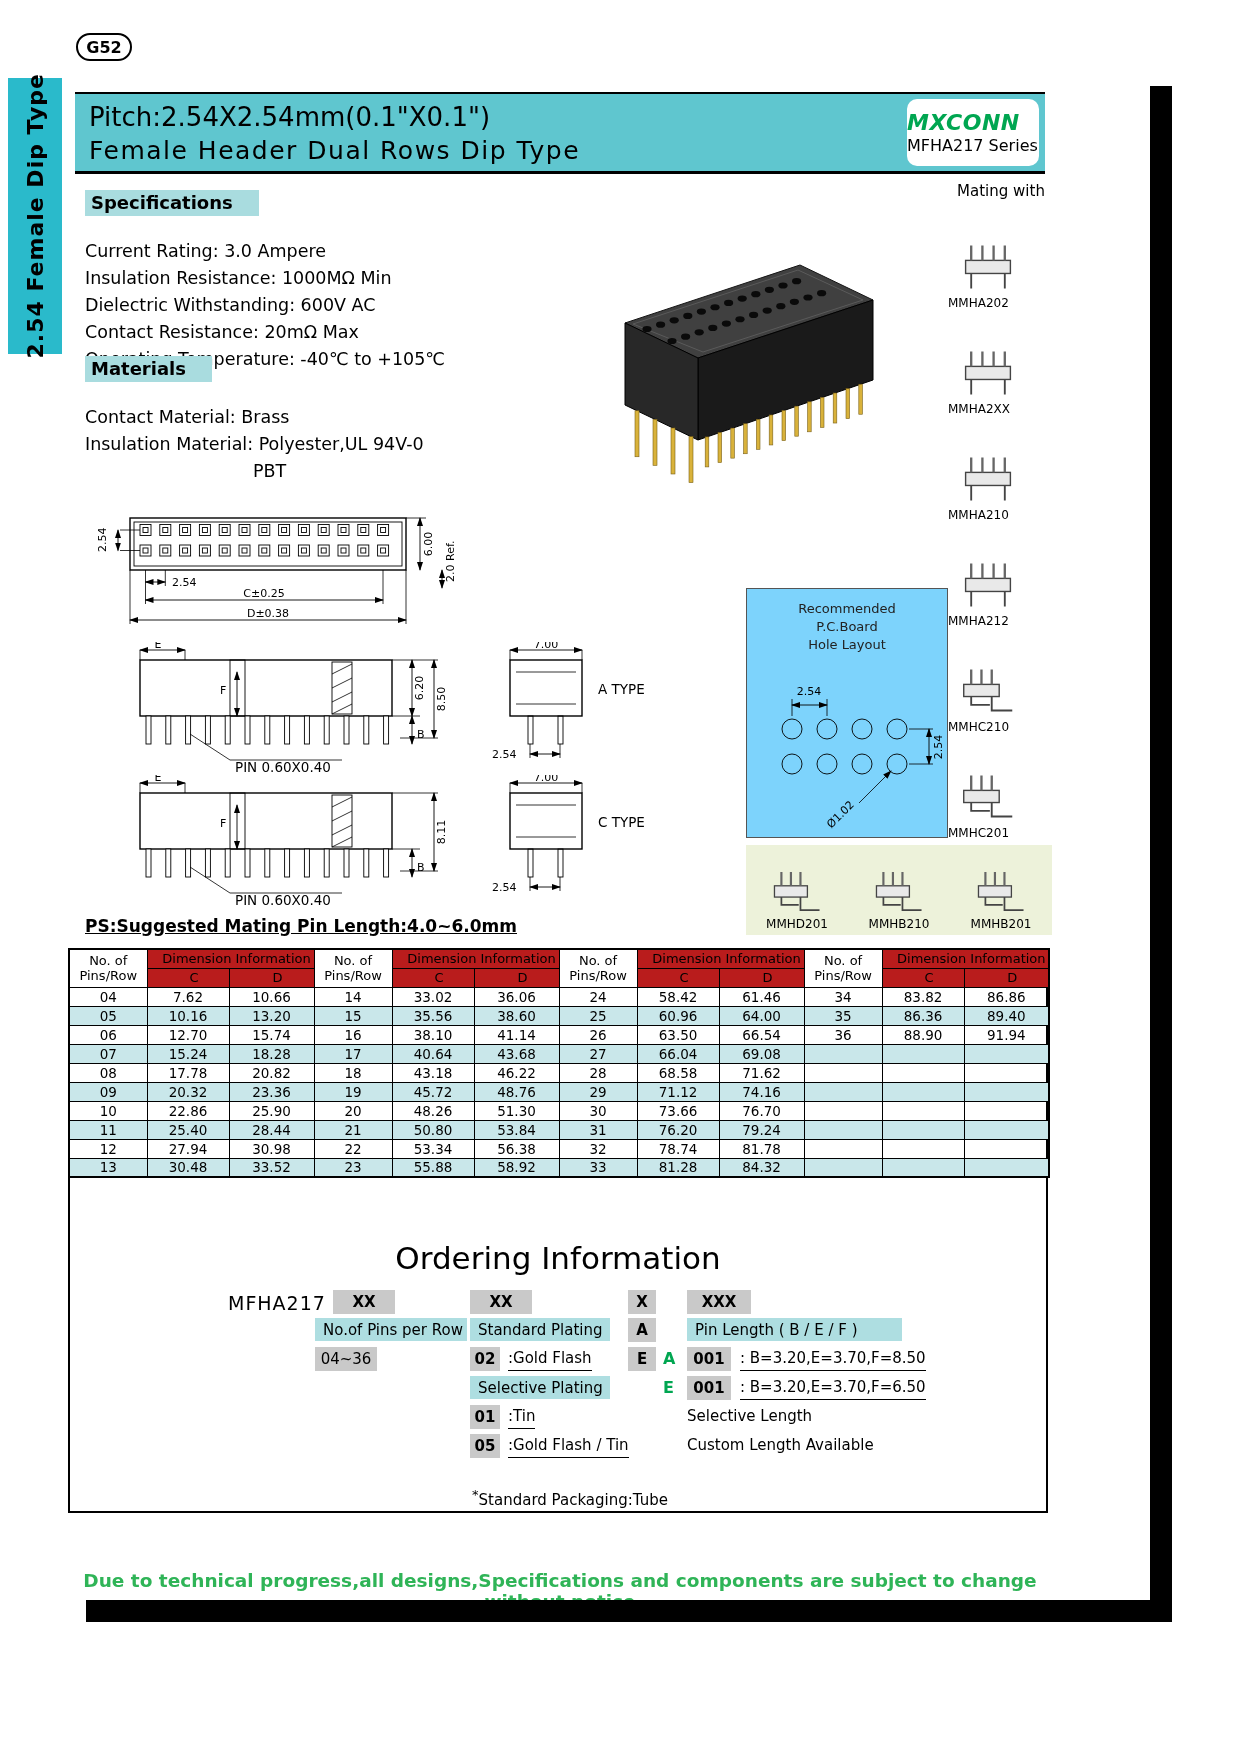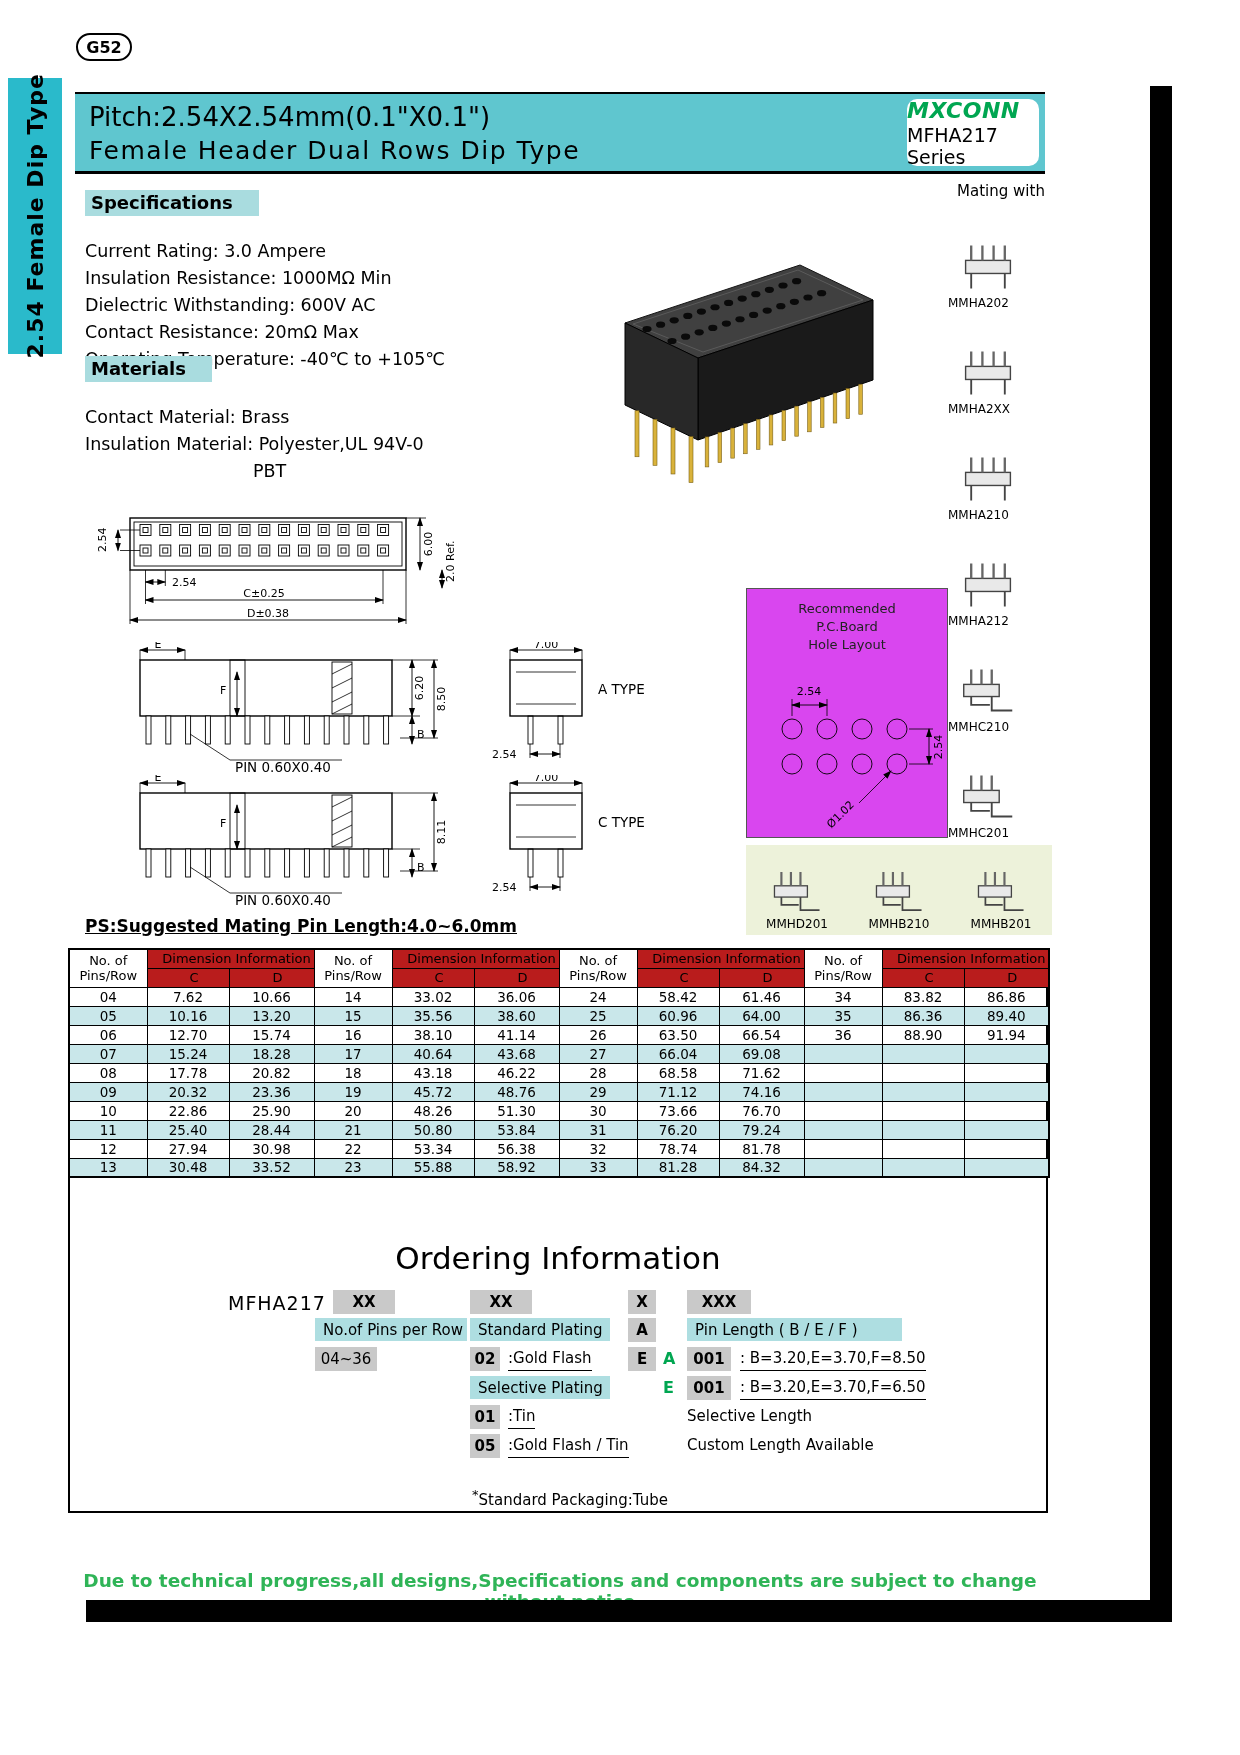--- a/index.html
+++ b/index.html
@@ -18,38 +18,38 @@
                    letter-spacing:1px; white-space:nowrap; }
 
   
   .band { position:absolute; left:75px; top:92px; width:970px; height:82px; background:#5FC6CF;
           border-top:2px solid #000; border-bottom:3px solid #000; }
   .band .t1 { position:absolute; left:14px; top:8px; font-size:26px; font-weight:400; }
   .band .t2 { position:absolute; left:14px; top:42px; font-size:25px; font-weight:normal; letter-spacing:1.5px; }
   .brand-box { position:absolute; right:6px; top:5px; width:132px; height:67px; background:#fff;
                border-radius:10px; display:flex; flex-direction:column; justify-content:center; }
   .brand { color:#00A651; font-weight:bold; font-style:italic; font-size:22px; letter-spacing:0.5px; }
-  .series { font-size:19px; margin-top:1px; }
+  .series { font-size:16px; margin-top:1px; }
 
   
   .spec-block { position:absolute; left:85px; top:190px; width:420px; }
   .mat-block  { position:absolute; left:85px; top:356px; width:420px; }
   .sec-head { display:inline-block; background:#A9DCDF; font-size:18px; font-weight:bold;
               padding:2px 26px 3px 6px; margin-bottom:22px; }
   .sec-line { font-size:17.5px; line-height:27px; }
   .indent { padding-left:168px; }
 
   
   .mating-col { position:absolute; left:948px; top:182px; width:106px; }
   .mating-head { font-size:15px; margin-bottom:4px; text-align:center; }
   .mate-item { display:flex; flex-direction:column; justify-content:flex-end; height:106px; }
   .mate-label { font-size:12px; margin-top:2px; }
 
   
-  .pcb-box { position:absolute; left:746px; top:588px; width:202px; height:250px; background:#d946ef;
+  .pcb-box { position:absolute; left:746px; top:588px; width:202px; height:250px; background:#7dd3fc;
              border:1px solid #555; }
   .pt { font-size:13px; fill:#222; text-anchor:middle; }
 
   
   .strip { position:absolute; left:746px; top:845px; width:306px; height:90px; background:#EDF2DA;
            display:flex; align-items:flex-end; justify-content:space-around; padding-bottom:4px; }
   .strip-item { display:flex; flex-direction:column; align-items:center; }
   .strip-label { font-size:12px; }
 
   

